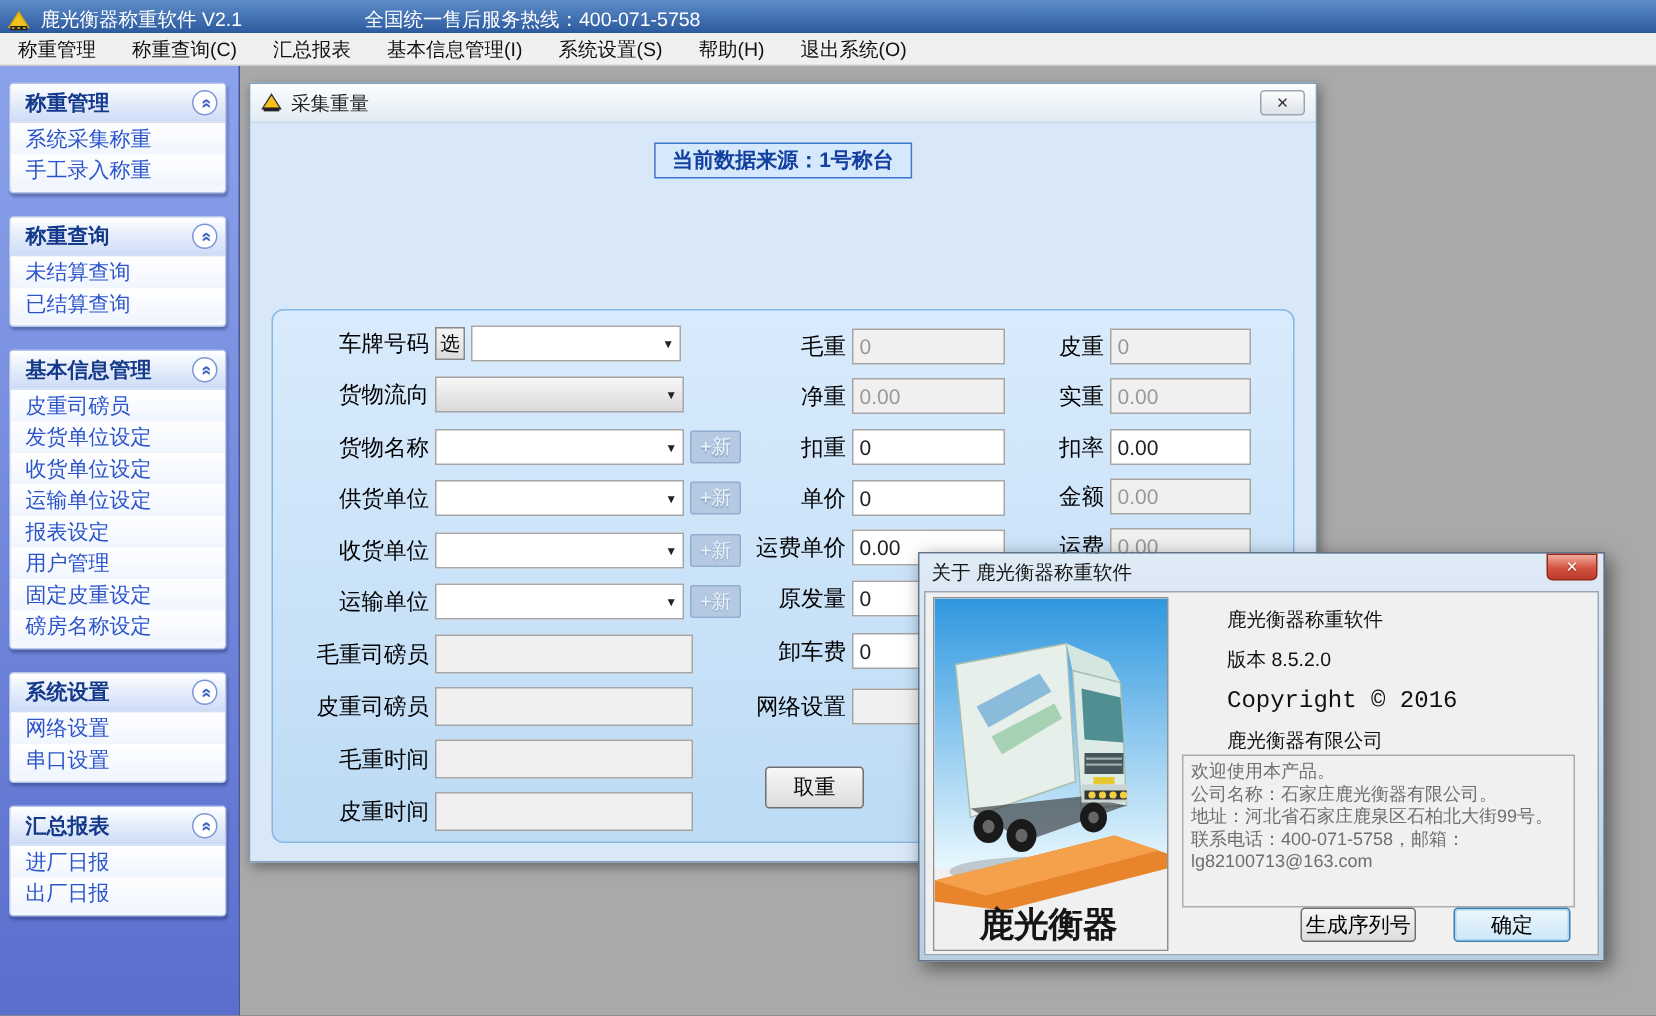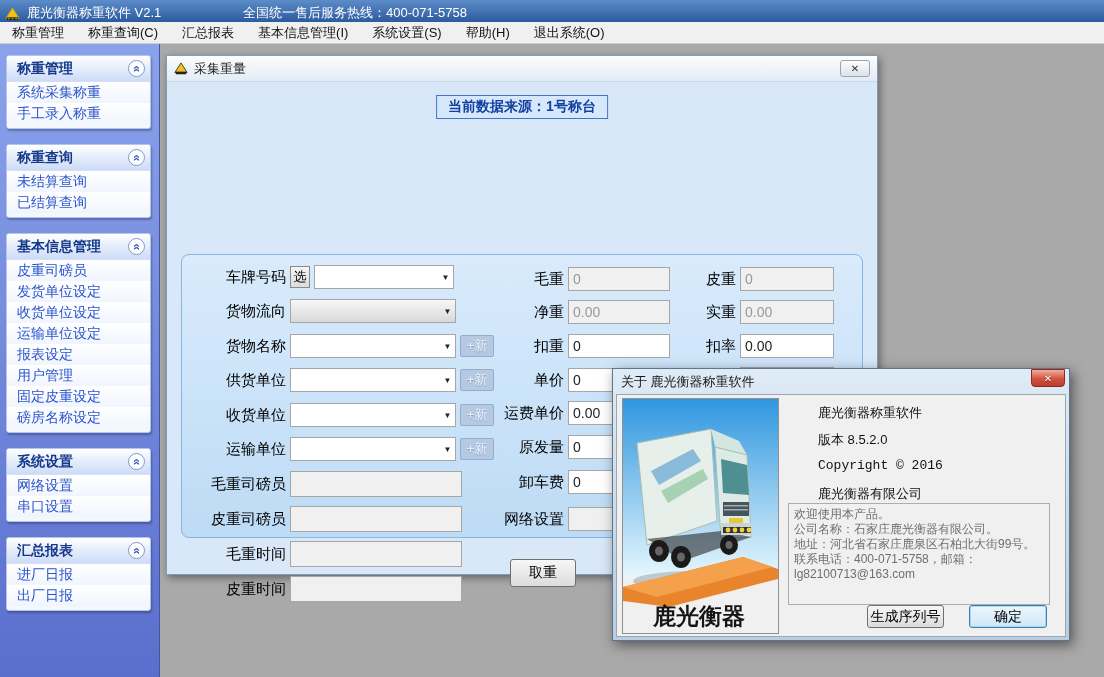--- a/index.html
+++ b/index.html
@@ -50,22 +50,22 @@
   .gbox { position:absolute; left:14px; top:22px; width:682px; height:91px; border:1px solid #b9cfe4; }
   .wpanel { position:absolute; left:2px; top:13px; width:676px; height:73px;
     background:linear-gradient(#dcedfc,#badbf5); border:2px solid #58aede; border-radius:8px; }
   .display { position:absolute; left:22px; top:9px; width:494px; height:51px;
     background:linear-gradient(#ffffff 0%,#f3f3f3 45%,#cbcbcb 55%,#dadada 100%);
     border:1px solid #8fb8d8; border-radius:4px; display:flex; align-items:center; justify-content:center;
     font-size:40px; font-family:"Liberation Serif", serif; color:#000; letter-spacing:10px; }
   .src-info { position:absolute; left:548px; top:7px; width:130px; color:#0d2c66; font-size:13px;
     font-weight:bold; line-height:26px; white-space:nowrap; }
 
-  .fpanel { position:absolute; left:14px; top:124px; width:682px; height:284px;
-    background:linear-gradient(#d9ebfc,#bddbf5); border:1px solid #86b7e4; border-radius:8px;margin-top:48px; }
+  .fpanel { position:absolute; left:14px; top:124px; width:682px; height:356px;
+    background:linear-gradient(#d9ebfc,#bddbf5); border:1px solid #86b7e4; border-radius:8px; }
 
   .frow { position:absolute; display:flex; align-items:center; }
   .flabel { text-align:right; font-size:15px; color:#000; white-space:nowrap; }
   .flabel.l { width:104px; }
   .flabel.m { width:120px;font-family:Liberation Serif, serif; }
   .flabel.r { width:120px; }
   .gap { width:4px; flex:none; }
 
   .tb { border:1px solid #a6a6a6; background:#fff; height:24px; font-size:14px; padding:2px 4px;
     font-family:inherit; color:#222; }
@@ -92,21 +92,21 @@
     padding-left:5px; position:relative; }
   .dlg-close { position:absolute; right:1px; top:0; width:34px; height:18px;
     background:linear-gradient(#f0ad9e,#d4523f 55%,#b83c2c); border:1px solid #93291c;
     border-radius:0 0 4px 4px; color:#fff; font-size:10px; display:flex; align-items:center;
     justify-content:center; text-shadow:0 1px 1px #7e1f14; }
   .dlg-body { position:absolute; left:3px; right:3px; top:25px; bottom:3px; background:#f0f0f0;
     border:1px solid #9aa8b5; }
   .truck-img { position:absolute; left:5px; top:3px; width:157px; height:236px; border:1px solid #909090; background:#fff; }
   .about-lines { position:absolute; left:173px; top:9px; font-size:13px; color:#111;margin-left:28px; }
   .about-lines > div { height:27px; }
-  .mono { font-family:"Liberation Mono", monospace; font-size:13px; }
+  .mono { font-family:"Liberation Mono", monospace; font-size:16px; }
   .about-info { position:absolute; left:171px; top:108px; width:262px; height:102px; border:1px solid #adadad;
     background:#f0f0f0; color:#6e6e6e; font-size:12px; line-height:15px; padding:3px 5px;
     white-space:pre-line; overflow:hidden; }
   .dlg-btn { position:absolute; height:23px; top:210px; }
   #btn-serial { left:250px; width:77px; }
   #btn-ok { left:352px; width:78px; background:linear-gradient(#ecf6fc,#cde7f7); border:1px solid #3c7fb1;
     box-shadow:inset 0 0 0 1px #a9d9f0; }
 </style>
 </head>
 <body>

